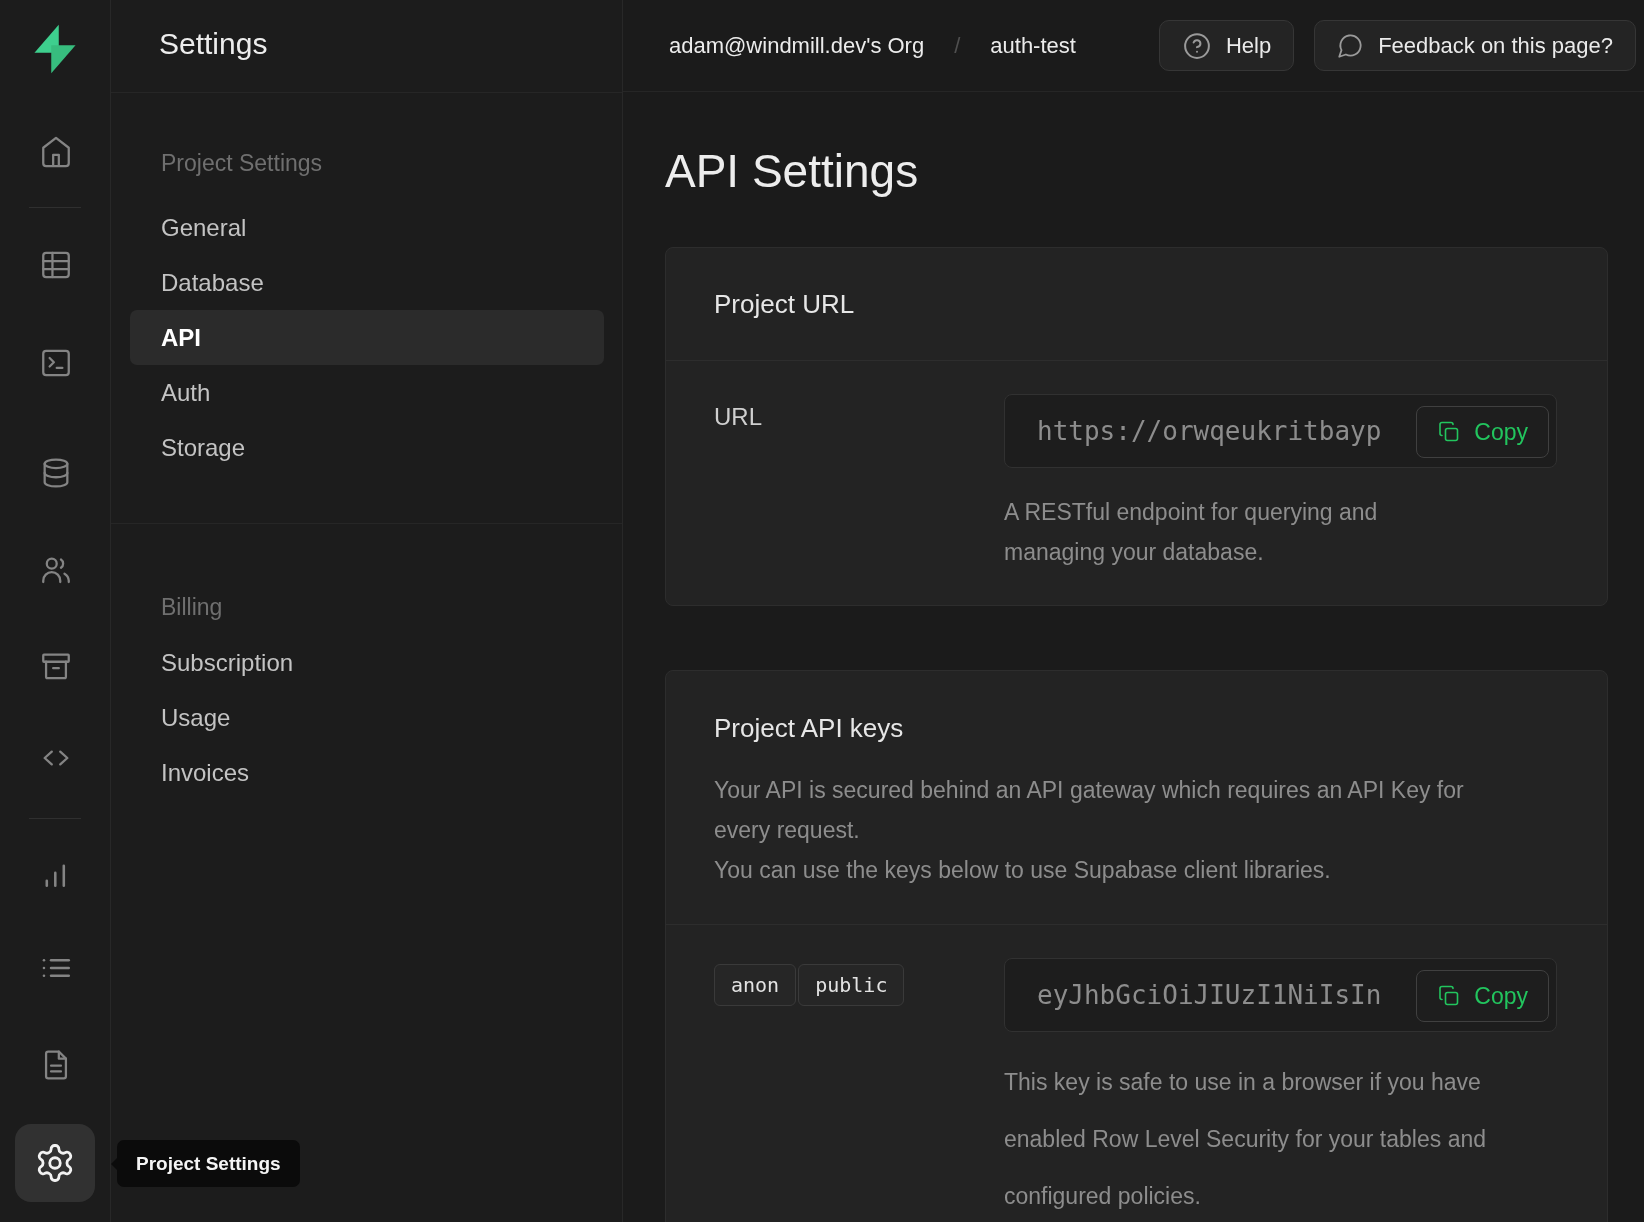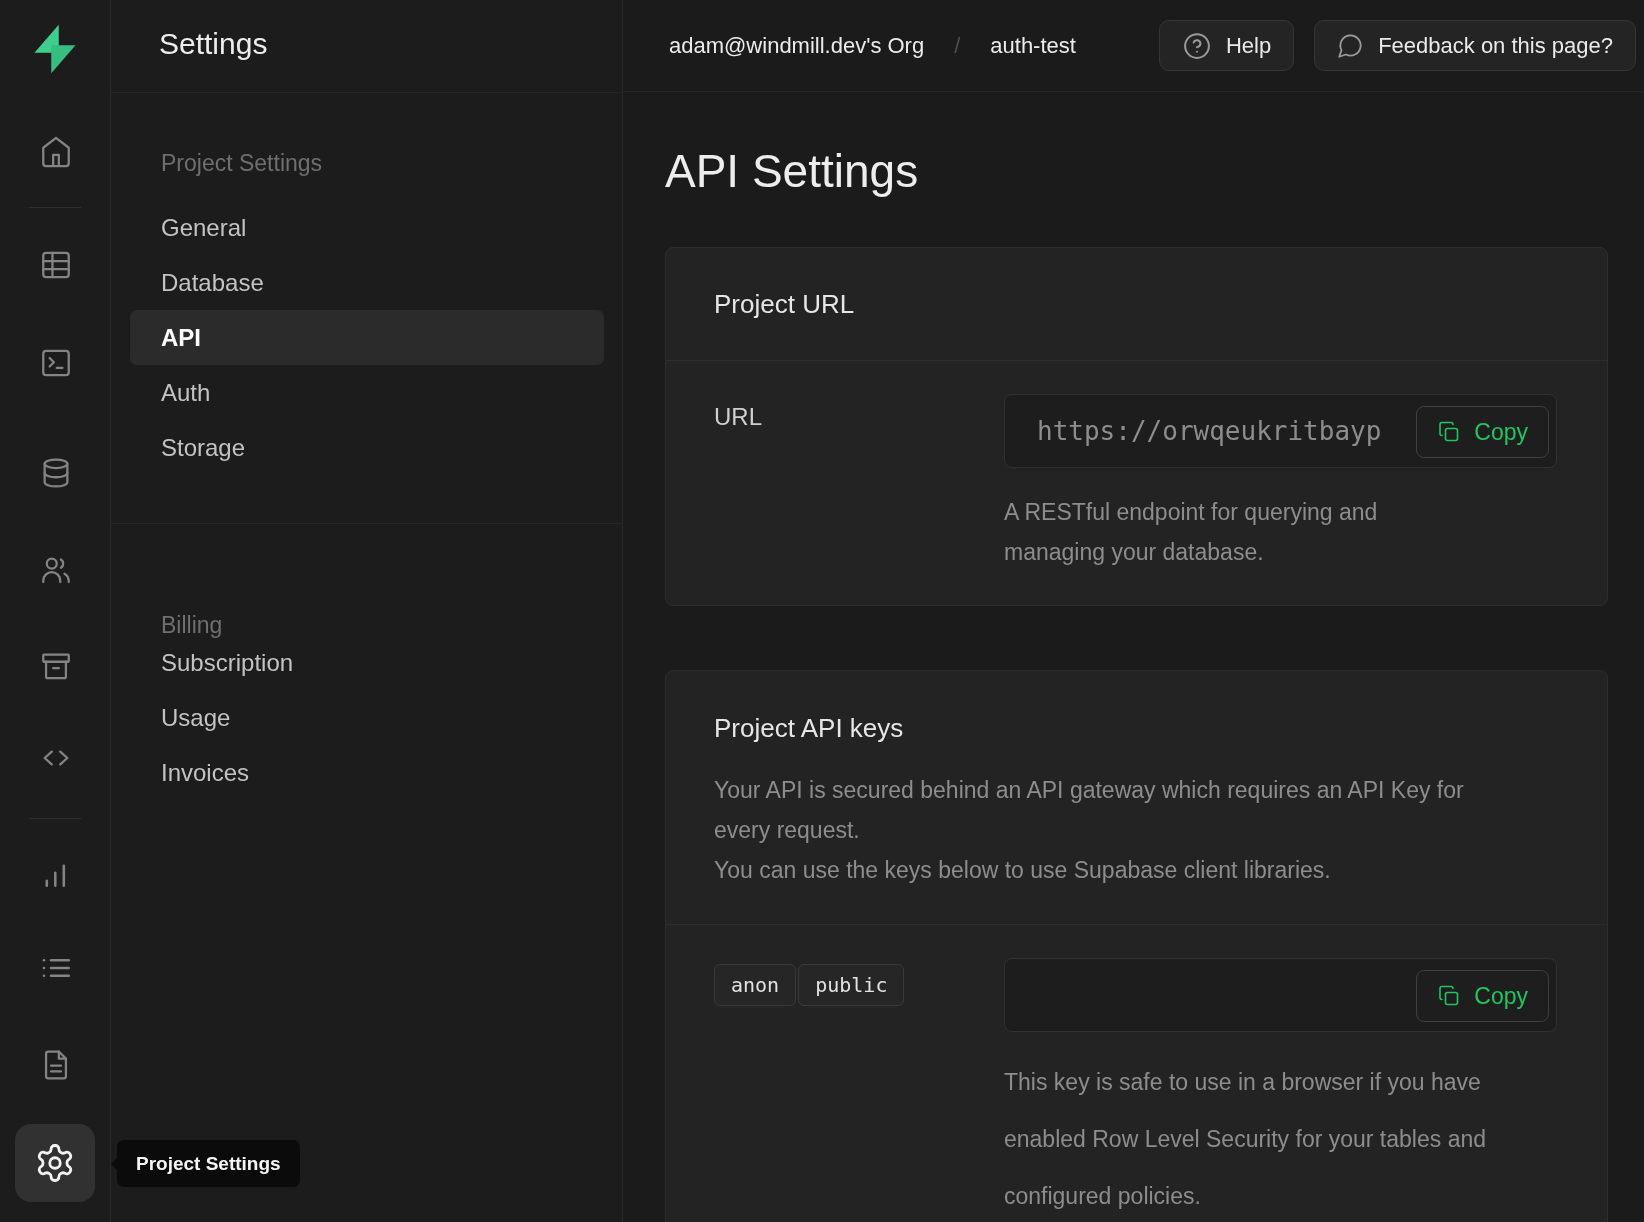--- a/index.html
+++ b/index.html
@@ -229,21 +229,21 @@
     <div class="nav-items" style="top:200px">
       <div class="nav-item">General</div>
       <div class="nav-item">Database</div>
       <div class="nav-item active">API</div>
       <div class="nav-item">Auth</div>
       <div class="nav-item">Storage</div>
     </div>
 
     <div class="nav-divider"></div>
 
-    <div class="nav-section-label" style="top:612px">Billing</div>
+    <div class="nav-section-label" style="top:594px">Billing</div>
     <div class="nav-items" style="top:635px">
       <div class="nav-item">Subscription</div>
       <div class="nav-item">Usage</div>
       <div class="nav-item">Invoices</div>
     </div>
   </nav>
 
   <main class="main">
     <header class="topbar">
       <span class="crumb">adam@windmill.dev's Org</span>
@@ -301,20 +301,21 @@
             <p class="p2">You can use the keys below to use Supabase client libraries.</p>
           </div>
         </div>
         <div class="key-row">
           <div class="badges">
             <span class="badge">anon</span>
             <span class="badge">public</span>
           </div>
           <div class="row-main">
             <div class="pw-input">
+              <span class="mono-text">eyJhbGciOiJIUzI1NiIsIn</span>
               <button class="copy-btn">
                 <svg width="24" height="24" viewBox="0 0 24 24" fill="none" stroke="currentColor" stroke-width="1.6" stroke-linecap="round" stroke-linejoin="round">
                   <rect x="8.5" y="8.5" width="12" height="12" rx="2"></rect>
                     <path d="M5 15.5c-1 0-2-.9-2-2v-9c0-1.1 1-2 2-2h9c1.1 0 2 1 2 2"></path>
                 </svg>
                 <span>Copy</span>
               </button>
             </div>
             <p class="key-desc">This key is safe to use in a browser if you have enabled Row Level Security for your tables and configured policies.</p>
           </div>

